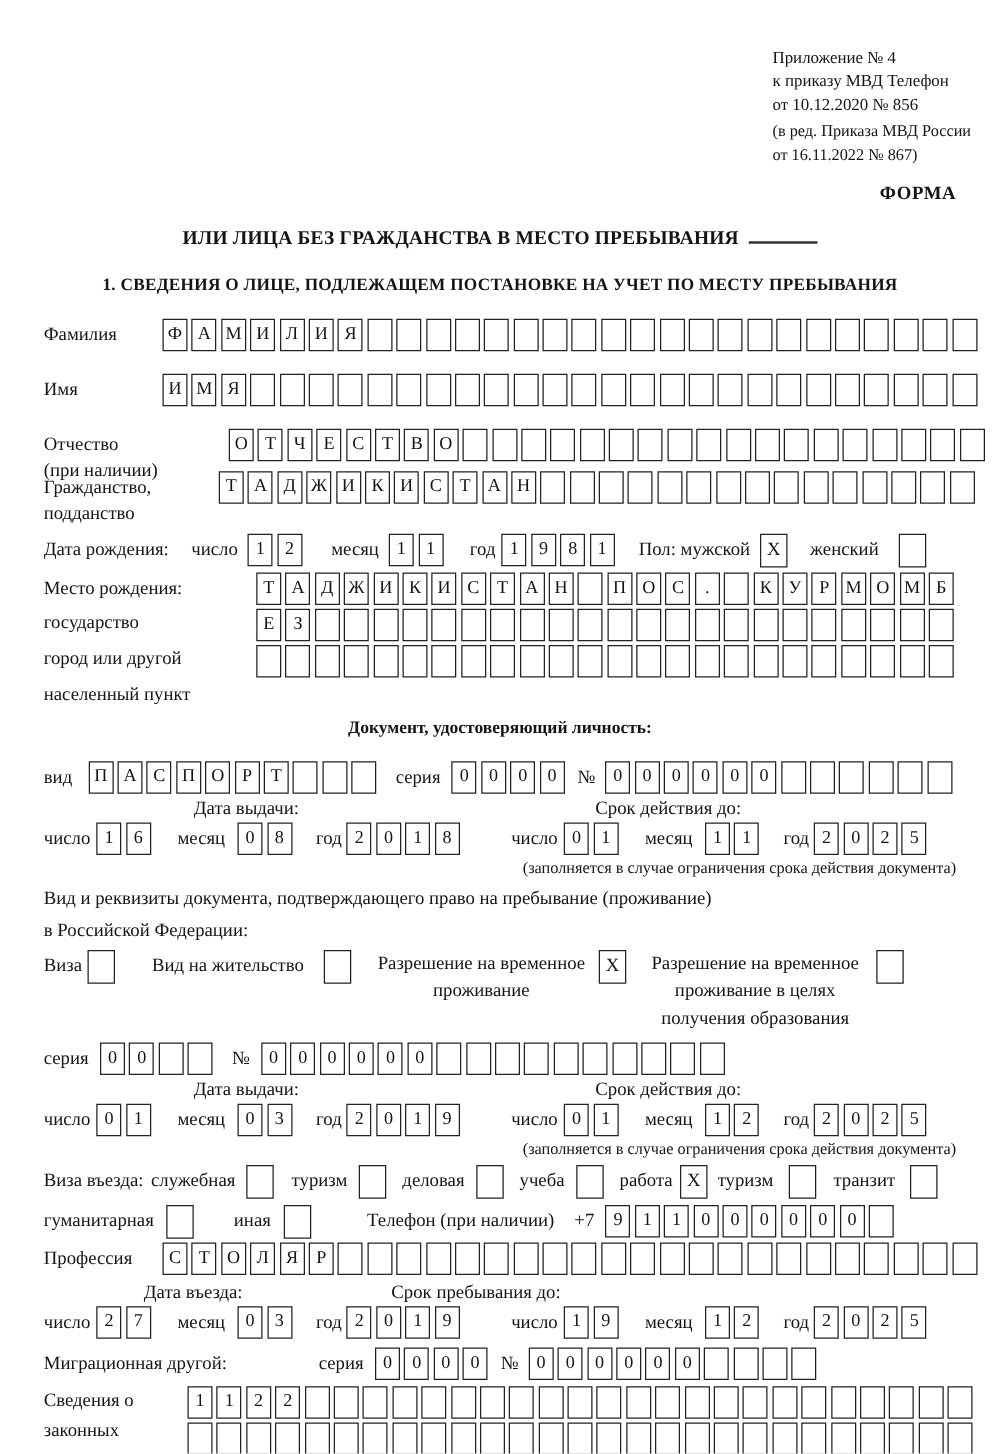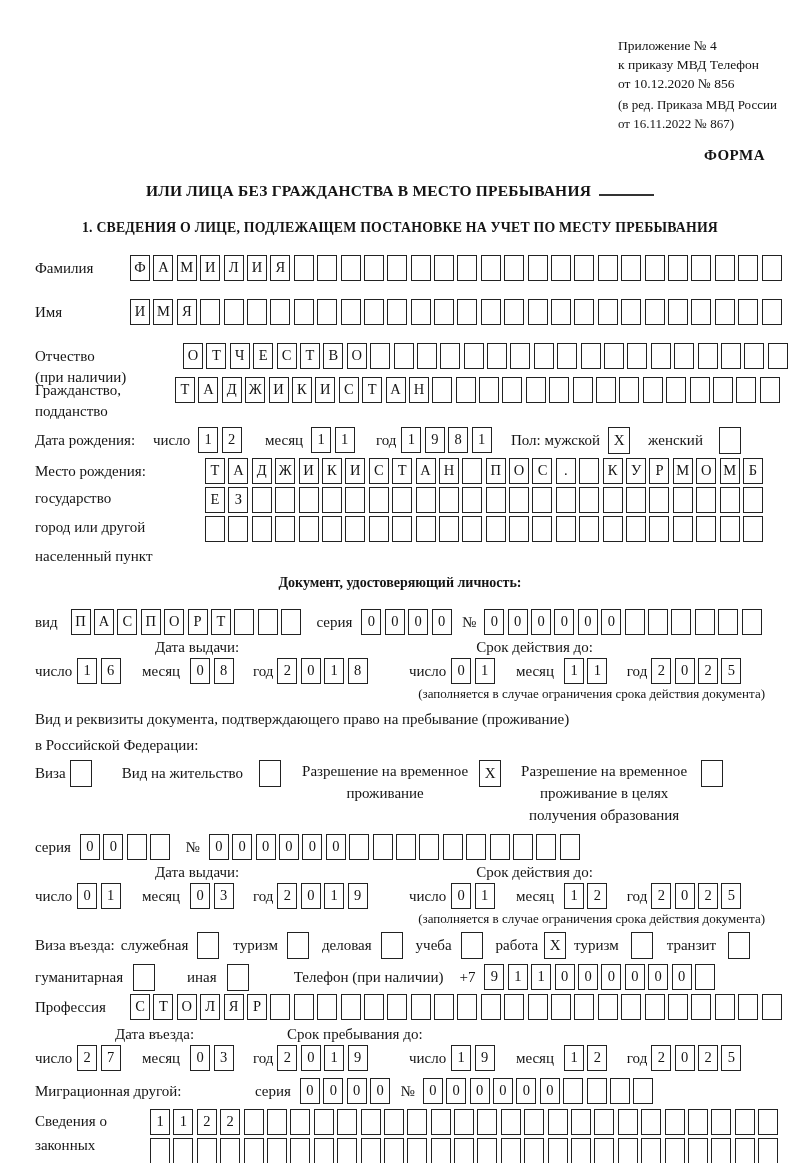--- a/index.html
+++ b/index.html
@@ -555,21 +555,21 @@
         <span class="cell"></span>
         <span class="cell"></span>
         <span class="cell"></span>
         <span class="cell"></span>
         <span class="cell"></span>
       </span>
   </div>
 
   <div class="dates-heads" style="margin-top:6px">
     <span style="margin-left:80px">Дата въезда:</span>
-    <span style="margin-left:93px">Срок пребывания до:</span>
+    <span style="margin-left:119px">Срок пребывания до:</span>
   </div>
   <div class="dates-row">
     <div class="dgroup">
       <span class="lbl">число</span>
       <span class="cells" style="margin-left:5px">
           <span class="cell">2</span>
           <span class="cell">7</span>
         </span>
       <span class="lbl" style="margin-left:18px">месяц</span>
       <span class="cells" style="margin-left:10px">

